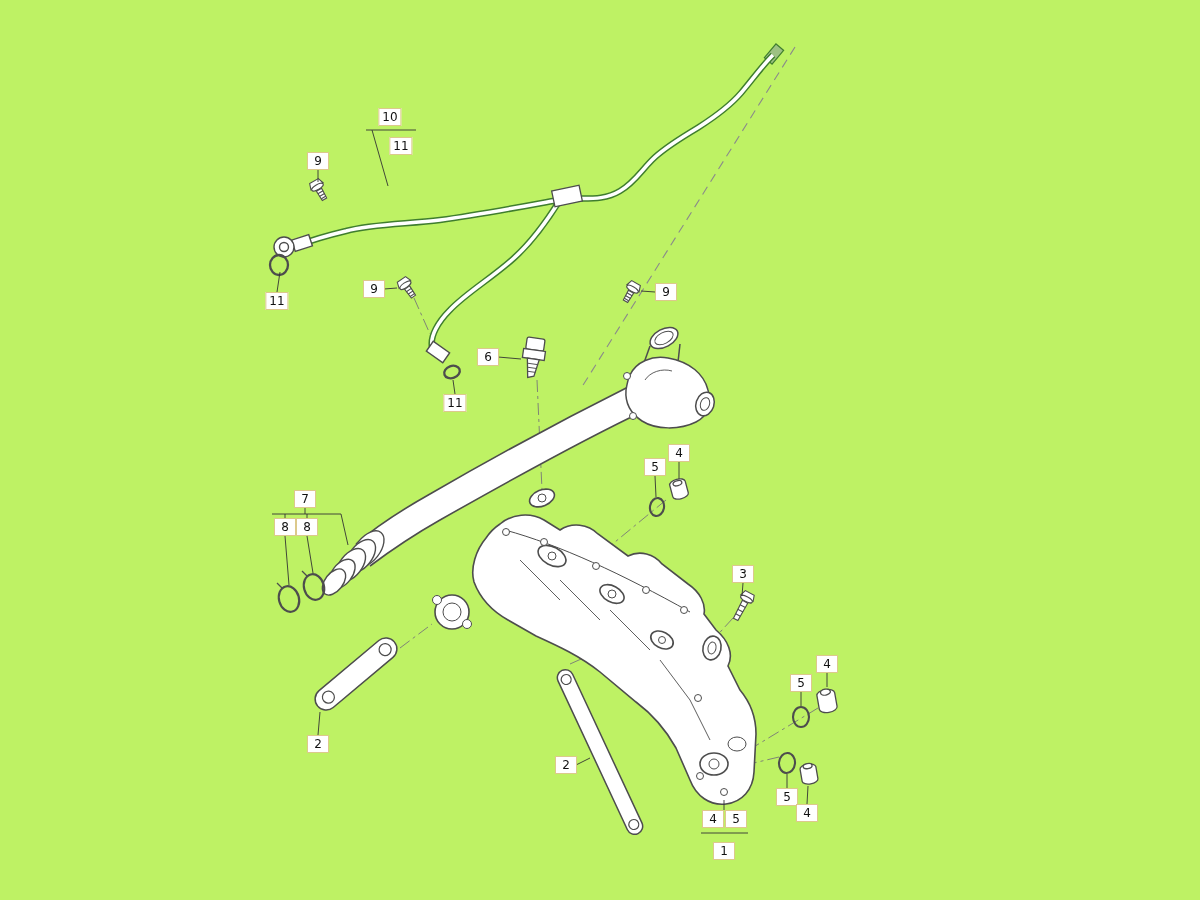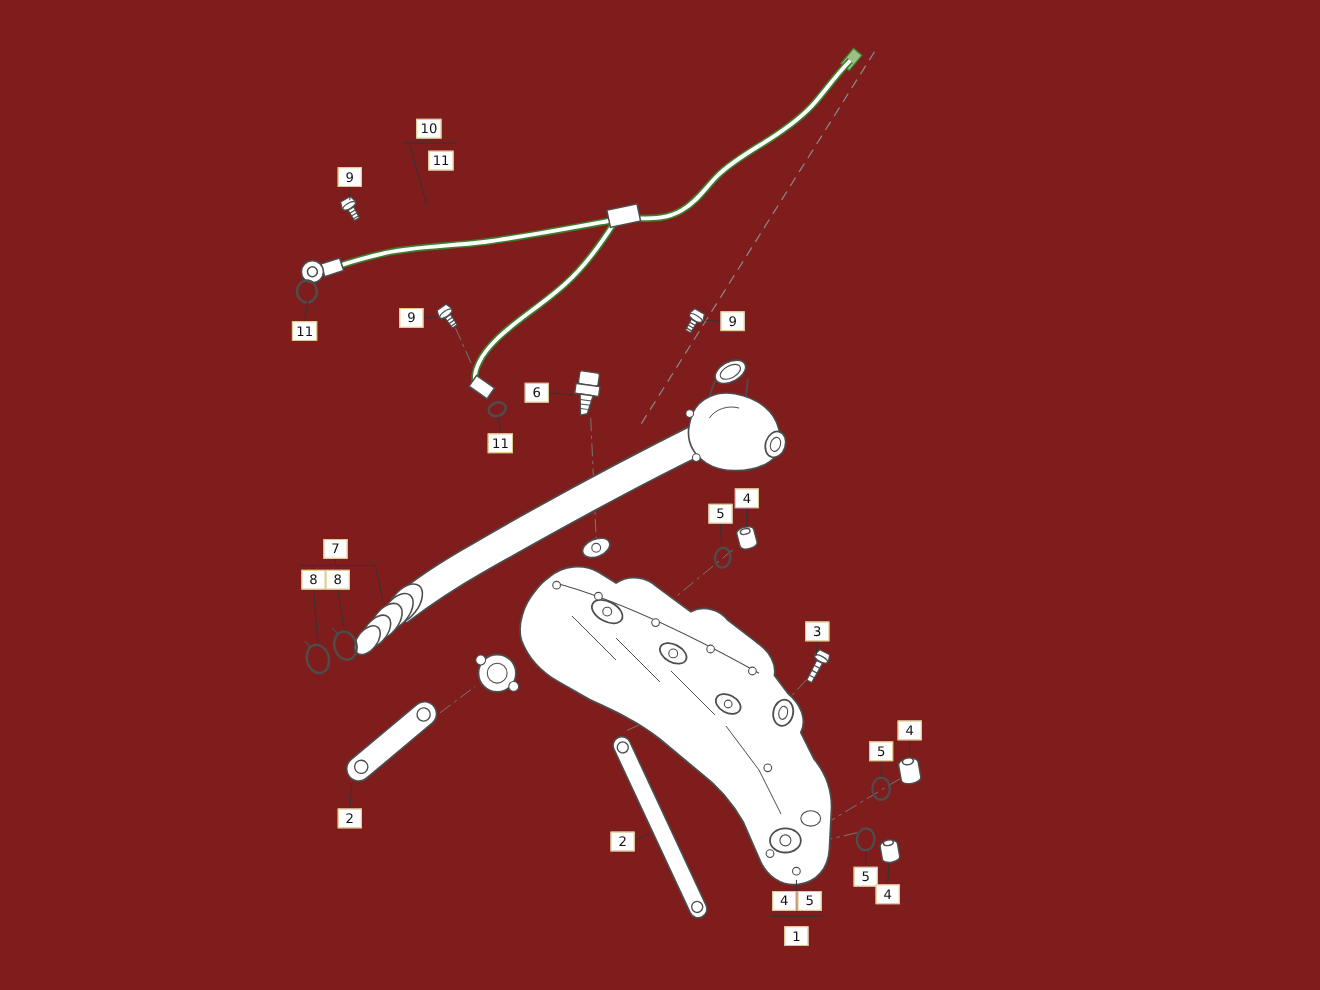--- a/index.html
+++ b/index.html
@@ -1,17 +1,17 @@
 <!DOCTYPE html>
 <html><head>
 <meta charset="utf-8">
 <style>
   html,body { margin:0; padding:0; background:#ffffff; }
   .stage {
-    position:relative; width:1200px; height:900px; background:#7f1d1d;
+    position:relative; width:1200px; height:900px; background:#bef264;
     font-family:"DejaVu Sans","Liberation Sans",sans-serif; overflow:hidden;
   }
   svg.drawing { position:absolute; left:0; top:0; }
   .callout {
     position:absolute; min-width:22px; height:18px; padding:0 3px; box-sizing:border-box;
     border:1px solid #dcc98b; background:#ffffff; color:#111111;
     font-size:12px; line-height:16px; text-align:center;
     transform:translate(-50%,-50%); cursor:pointer; user-select:none;
   }
 </style>

